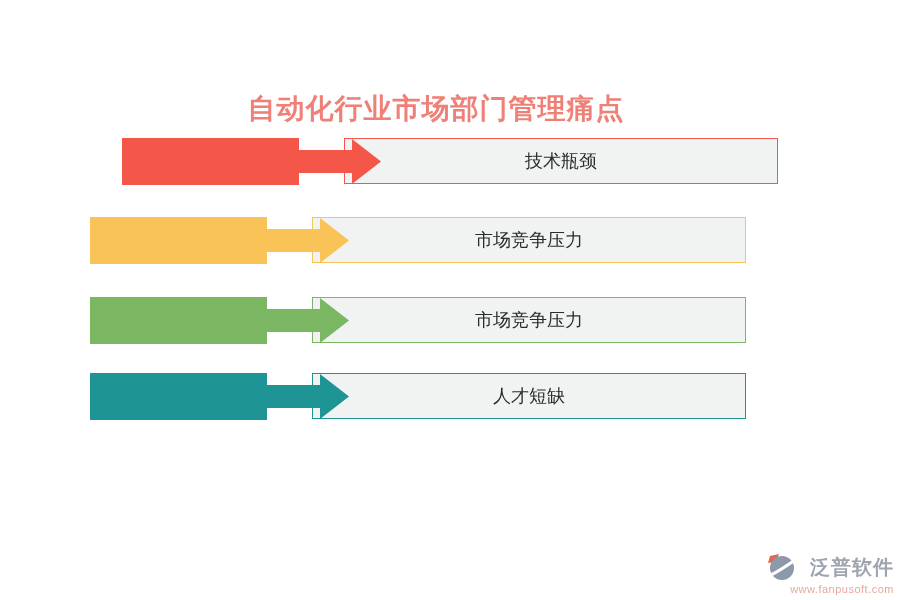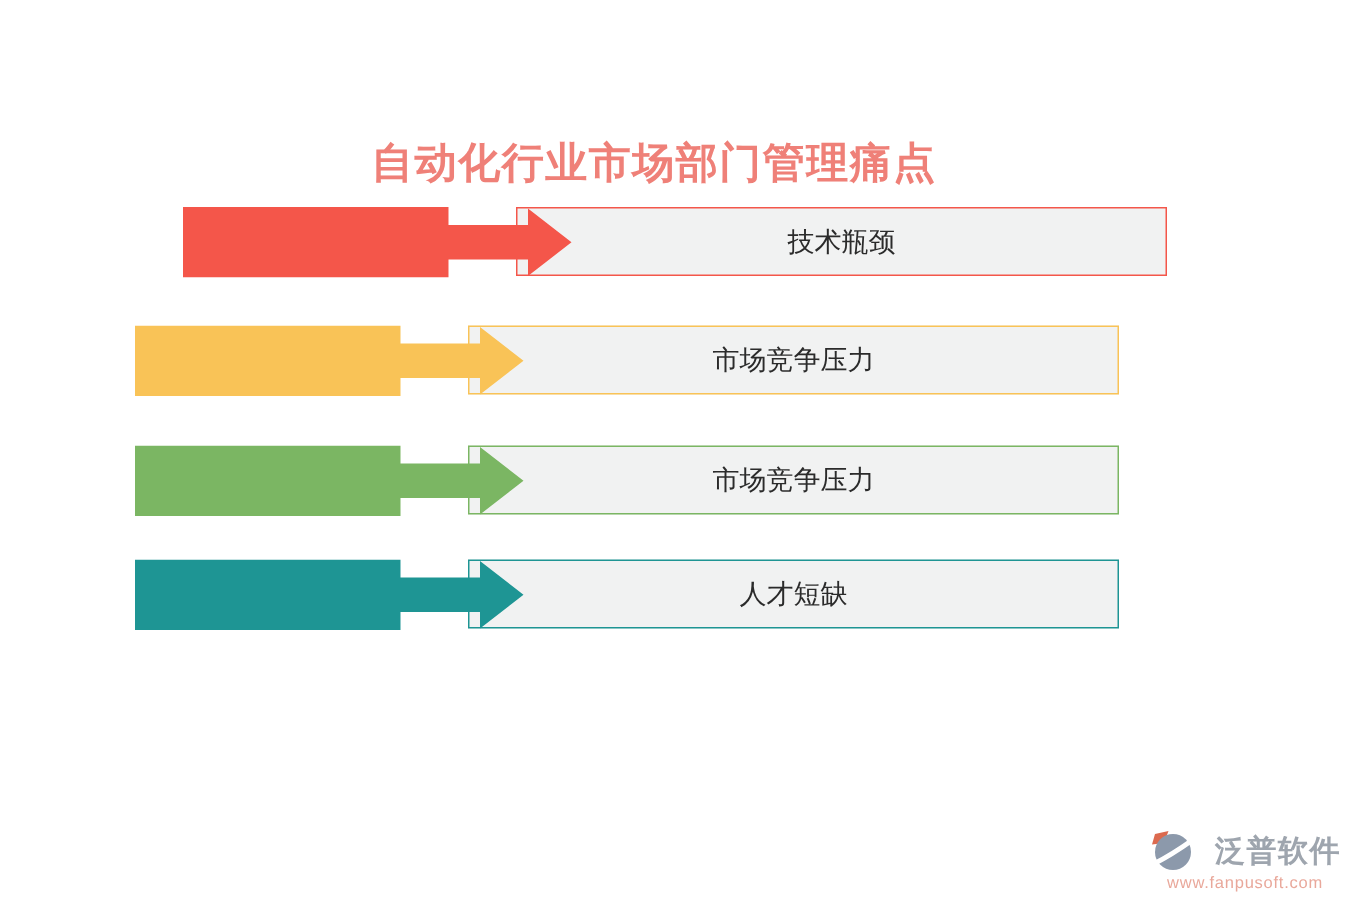--- a/index.html
+++ b/index.html
@@ -30,21 +30,21 @@
   .arrow polygon { fill:var(--row-color,#ccc); }
   .watermark { position:absolute; left:766px; top:553px; width:128px; }
   .wm-top { display:flex; align-items:center; gap:2px;justify-content:space-between; }
   .wm-brand {
     font-size:20px; font-weight:bold;
     color:var(--wm-brand-color,#9EA5AE); letter-spacing:1px;
   }
   .wm-url {
     font-family:"Liberation Sans","DejaVu Sans",sans-serif;
     font-size:11px; color:var(--wm-url-color,#E9A89B);
-    text-align:center; margin-top:1px; letter-spacing:0.5px;
+    text-align:right; margin-top:1px; letter-spacing:0.5px;
   }
   .logo-main { fill:var(--wm-logo-color,#8C99AB); }
   .logo-accent { fill:var(--wm-logo-accent,#DC6A4F); }
   .logo-swoosh { stroke:#ffffff; stroke-width:3.2; fill:none; }
 </style>
 </head>
 <body>
 
 <div class="canvas">
 

